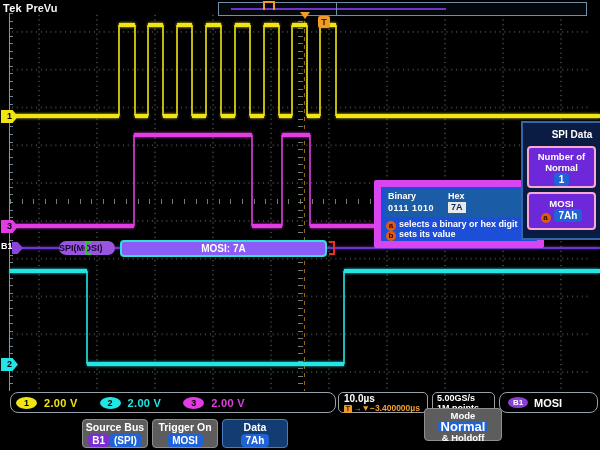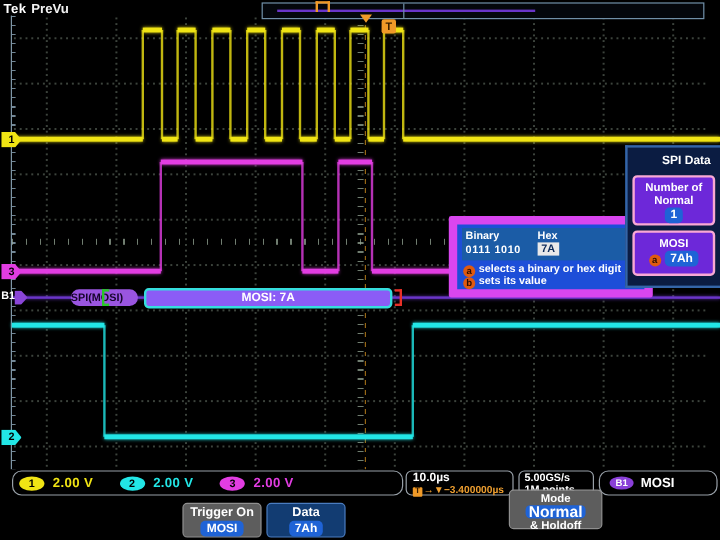--- a/index.html
+++ b/index.html
@@ -256,20 +256,24 @@
   </div>
   <div class="sbox sbox3">
     <div class="rateval">5.00GS/s</div>
     <div class="rateval">1M points</div>
   </div>
   <div class="sbox sbox4">
     <span class="b1oval">B1</span>
     <span class="busname">MOSI</span>
   </div>
 
+  <div class="mbtn mb2">
+    <span>Source Bus</span><br>
+    <span class="purplepill">B1</span><span class="bluepill">(SPI)</span>
+  </div>
   <div class="mbtn mb3">
     <span>Trigger On</span><br>
     <span class="bluepill">MOSI</span>
   </div>
   <div class="mbtn mb4 selected">
     <span>Data</span><br>
     <span class="bluepill">7Ah</span>
   </div>
   <div class="mbtn modebtn">
     <span>Mode</span><br>

